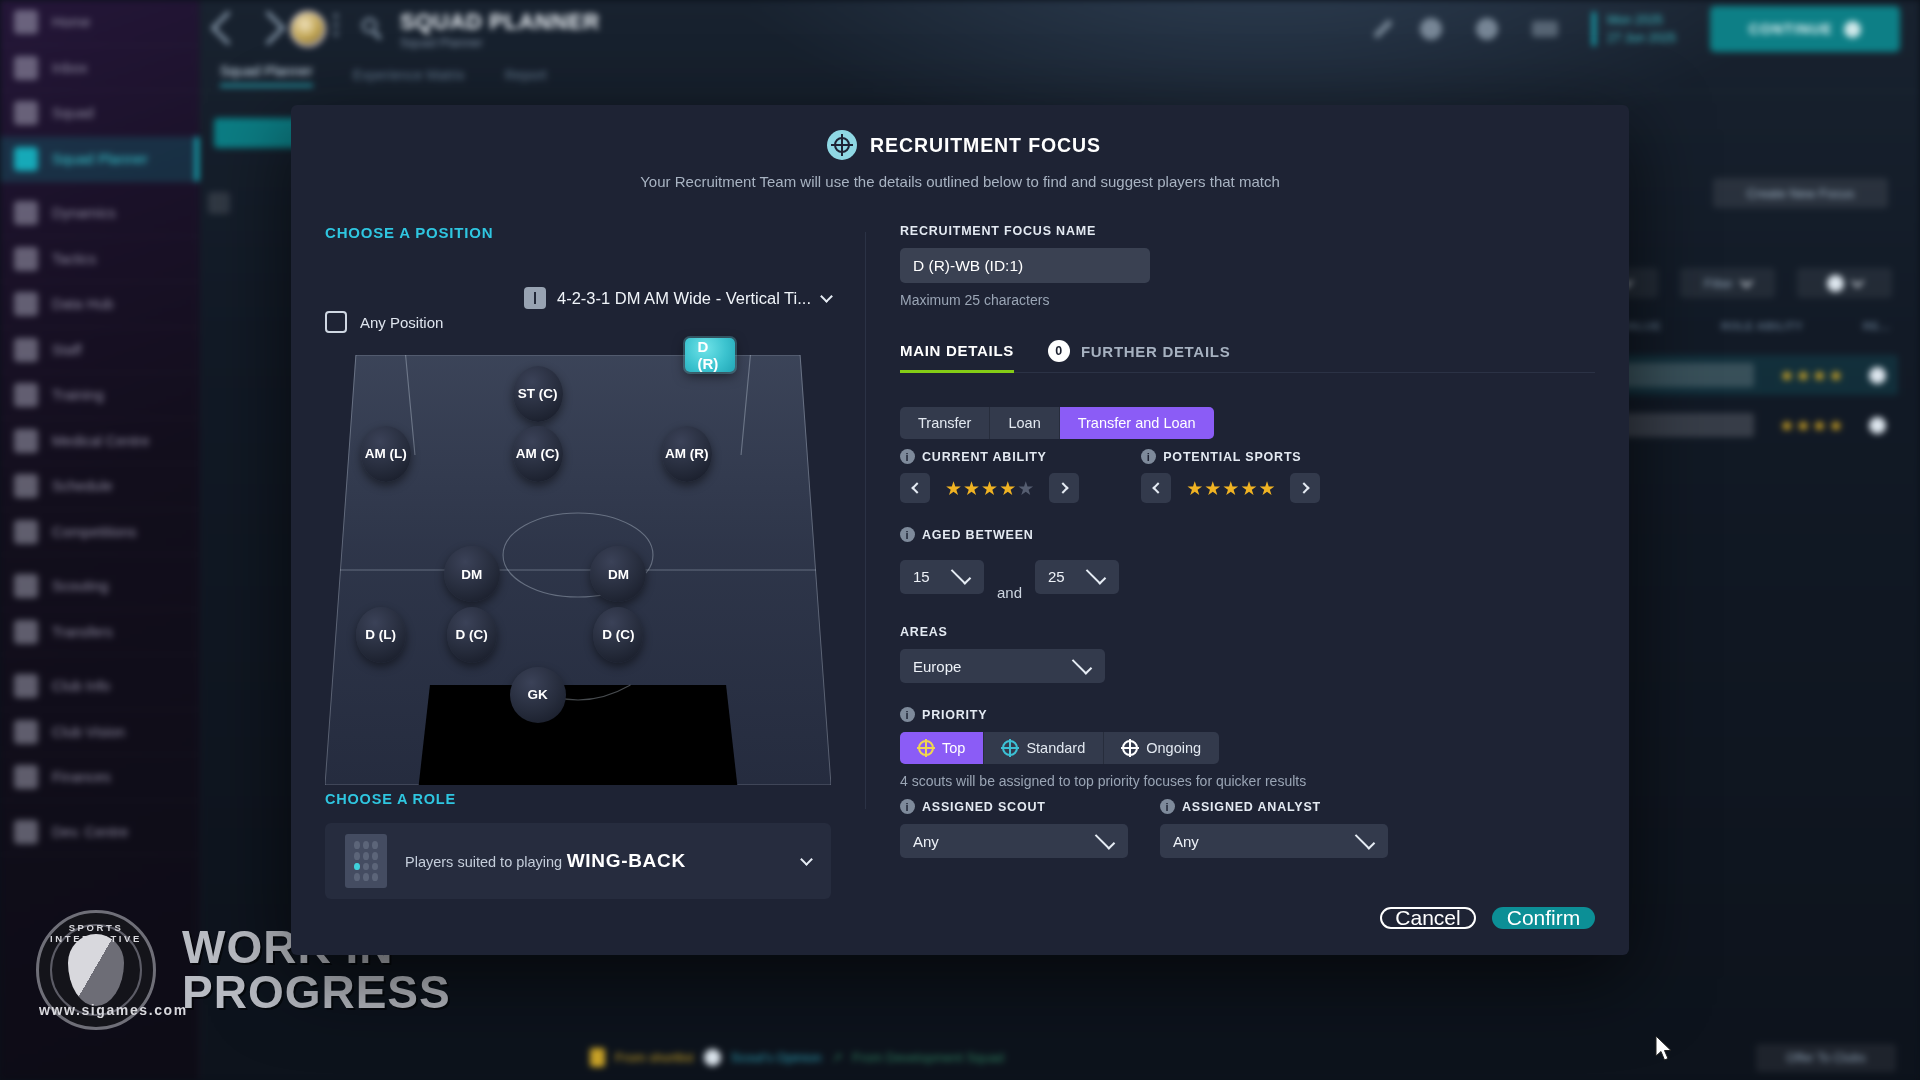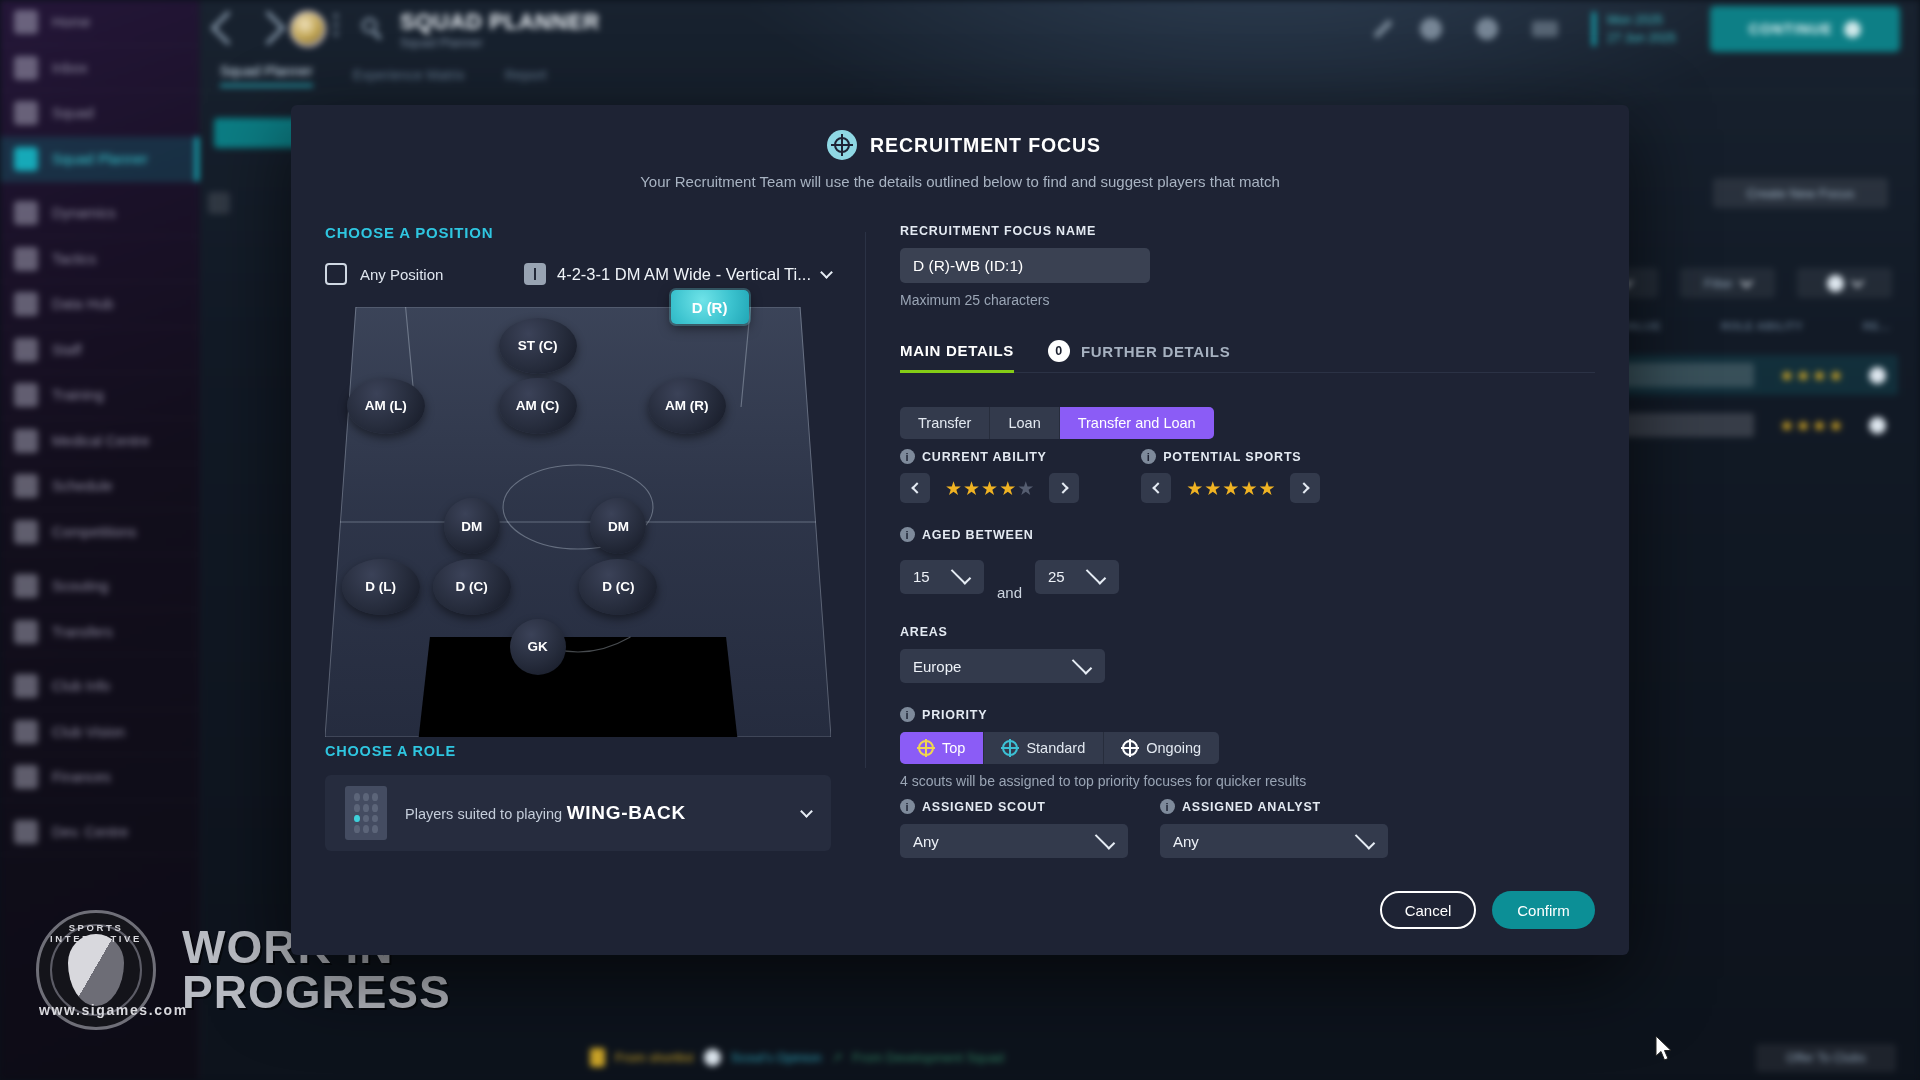--- a/index.html
+++ b/index.html
@@ -155,21 +155,21 @@
 
   .m-body { display:flex; padding:34px 34px 0 34px; gap:0; }
   .m-left { width:540px; padding-right:34px; }
   .m-divider { width:1px; background:#2b3245; margin:8px 0 90px 0; }
   .m-right { flex:1; padding-left:34px; }
 
   .sec-label { font-size:15px; font-weight:bold; letter-spacing:0.8px; color:#2fc6e0; }
   .sec-label.sm { font-size:14.5px; }
 
   .pos-row { display:flex; align-items:center; gap:0; margin-top:22px; }
-  .chk-wrap { display:flex; align-items:center; gap:13px; width:220px; }
+  .chk-wrap { display:flex; align-items:center; gap:13px; width:220px;margin-top:48px; }
   .chk { width:22px;height:22px;border-radius:4px; border:2px solid #cfd7e2; background:transparent; }
   .chk-lbl { font-size:15px; color:#dfe5ee; }
   .form-sel { display:flex; align-items:center; gap:11px; cursor:pointer; }
   .form-ico { width:22px;height:22px;border-radius:4px;background:#98a3b2;
     display:flex;align-items:center;justify-content:center; flex:none; }
   .form-ico i { width:2.5px;height:12px;background:#222838; display:block; }
   .form-txt { font-size:16.5px; color:#f0f4f9; max-width:300px;
     white-space:nowrap; overflow:hidden; text-overflow:ellipsis; }
   .chev { width:9px;height:9px;border-right:2.4px solid #e6ecf4; border-bottom:2.4px solid #e6ecf4;
     transform:rotate(45deg); margin-top:-4px; flex:none; }
@@ -189,21 +189,21 @@
 
   .player {
     position:absolute; transform:translate(-50%,-50%);
     width:56px;height:56px;border-radius:50%;
     background:radial-gradient(circle at 38% 28%, #3b4258 0%, #262c3c 55%, #141824 100%);
     display:flex;align-items:center;justify-content:center;
     font-size:13.5px;font-weight:bold;color:#fff;
     box-shadow:0 4px 10px rgba(0,0,0,0.45);
     cursor:pointer;
   }
-  .player.wide { width:78px; }
+  .player.wide { width:50px; }
   .player.sel {
     background:radial-gradient(circle at 40% 30%, #6fe3e8 0%, #3cc3cf 55%, #21a6b6 100%);
     color:#fff; box-shadow:0 0 0 2px rgba(120,240,248,0.25), 0 4px 12px rgba(0,0,0,0.5);
   }
 
   
   .role-card {
     margin-top:16px; height:76px; border-radius:6px;
     background:#262c3e; display:flex; align-items:center; gap:18px; padding:0 20px;
     cursor:pointer;
@@ -274,22 +274,22 @@
     border:2px solid currentColor; }
   .prio-ico::before { content:""; position:absolute; left:50%;top:-3px;width:2px;height:18px;
     margin-left:-1px; background:currentColor; }
   .prio-ico::after { content:""; position:absolute; top:50%;left:-3px;height:2px;width:18px;
     margin-top:-1px; background:currentColor; }
   .c-top { color:#f0d64f; } .c-std { color:#3cc0d4; } .c-ong { color:#ffffff; }
 
   .assign-row { display:flex; gap:32px; margin-top:10px; }
 
   .m-foot { position:absolute; right:34px; bottom:26px; display:flex; gap:16px; }
-  .btn { height:38px; border-radius:19px; display:flex; align-items:center; justify-content:center;
-    font-size:15px; cursor:pointer; }
+  .btn { height:22px; border-radius:19px; display:flex; align-items:center; justify-content:center;
+    font-size:21px; cursor:pointer; }
   .btn-cancel { width:96px; border:2px solid #fff; color:#fff; background:transparent; }
   .btn-confirm { width:103px; background:#0c8f96; color:#fff; border:none; }
 
   #cursor { position:absolute; left:1655px; top:1035px; z-index:90; }
 </style>
 </head>
 <body>
 
 <div id="bg-app">
 

